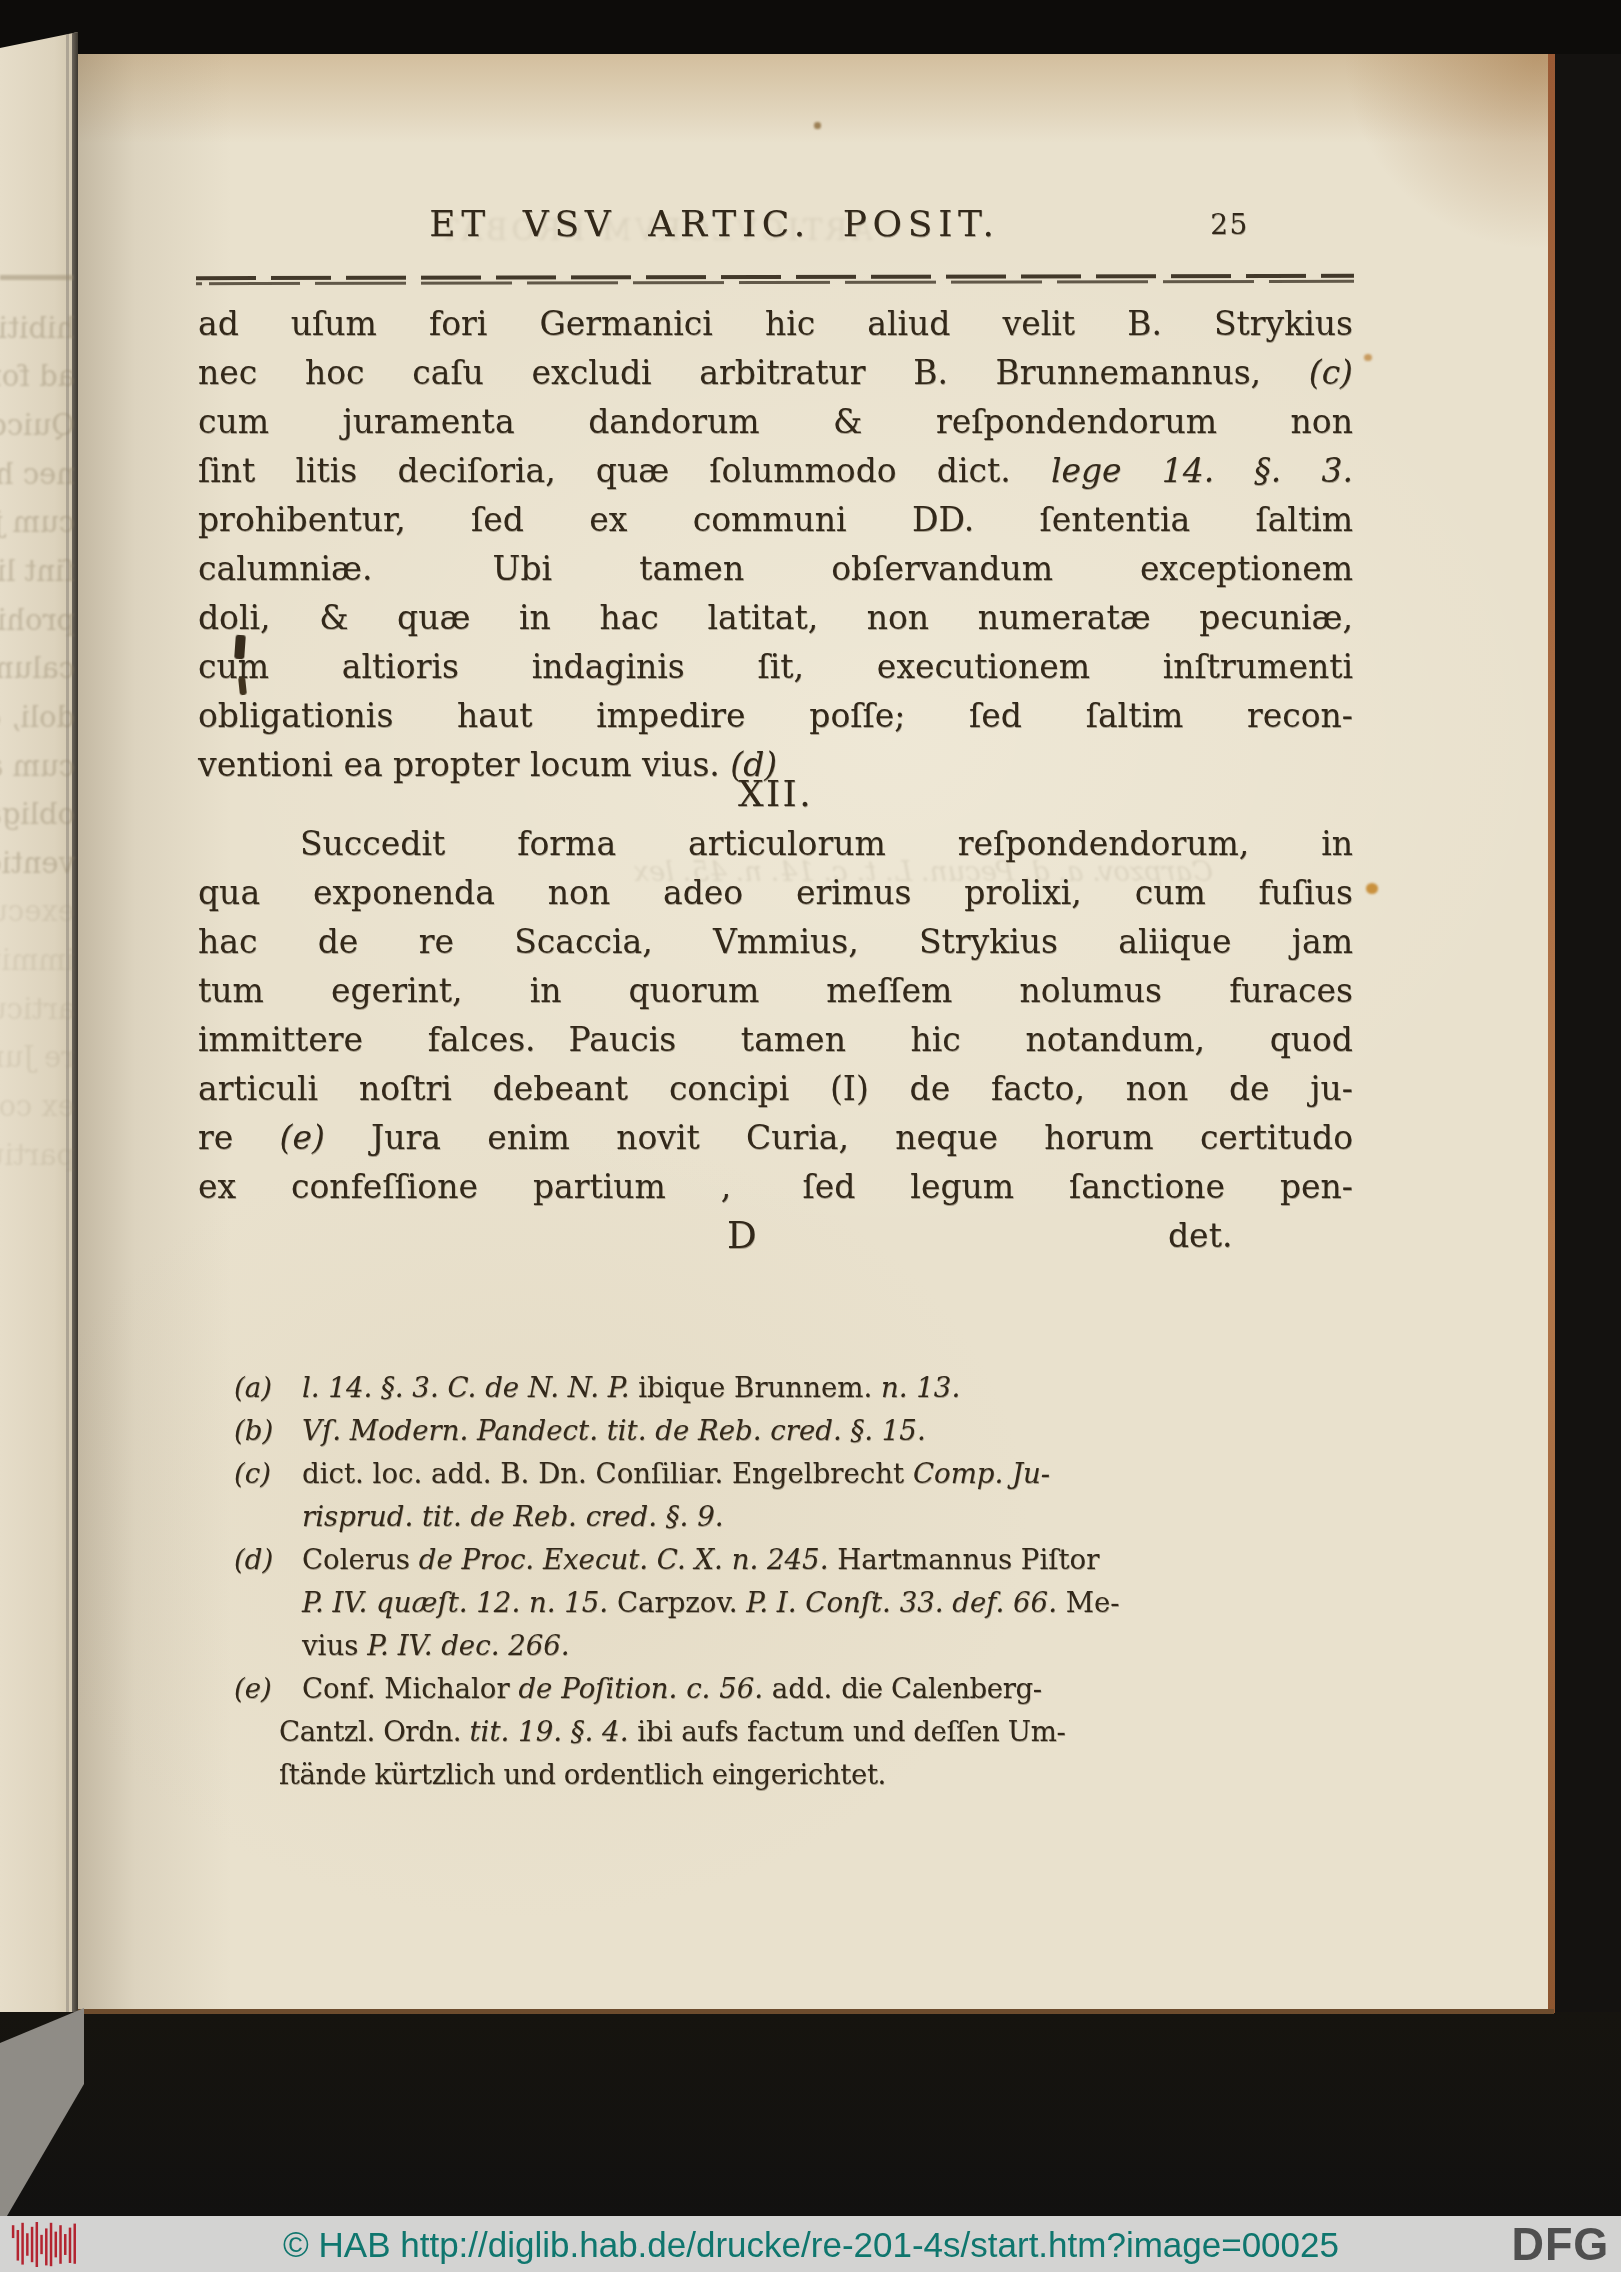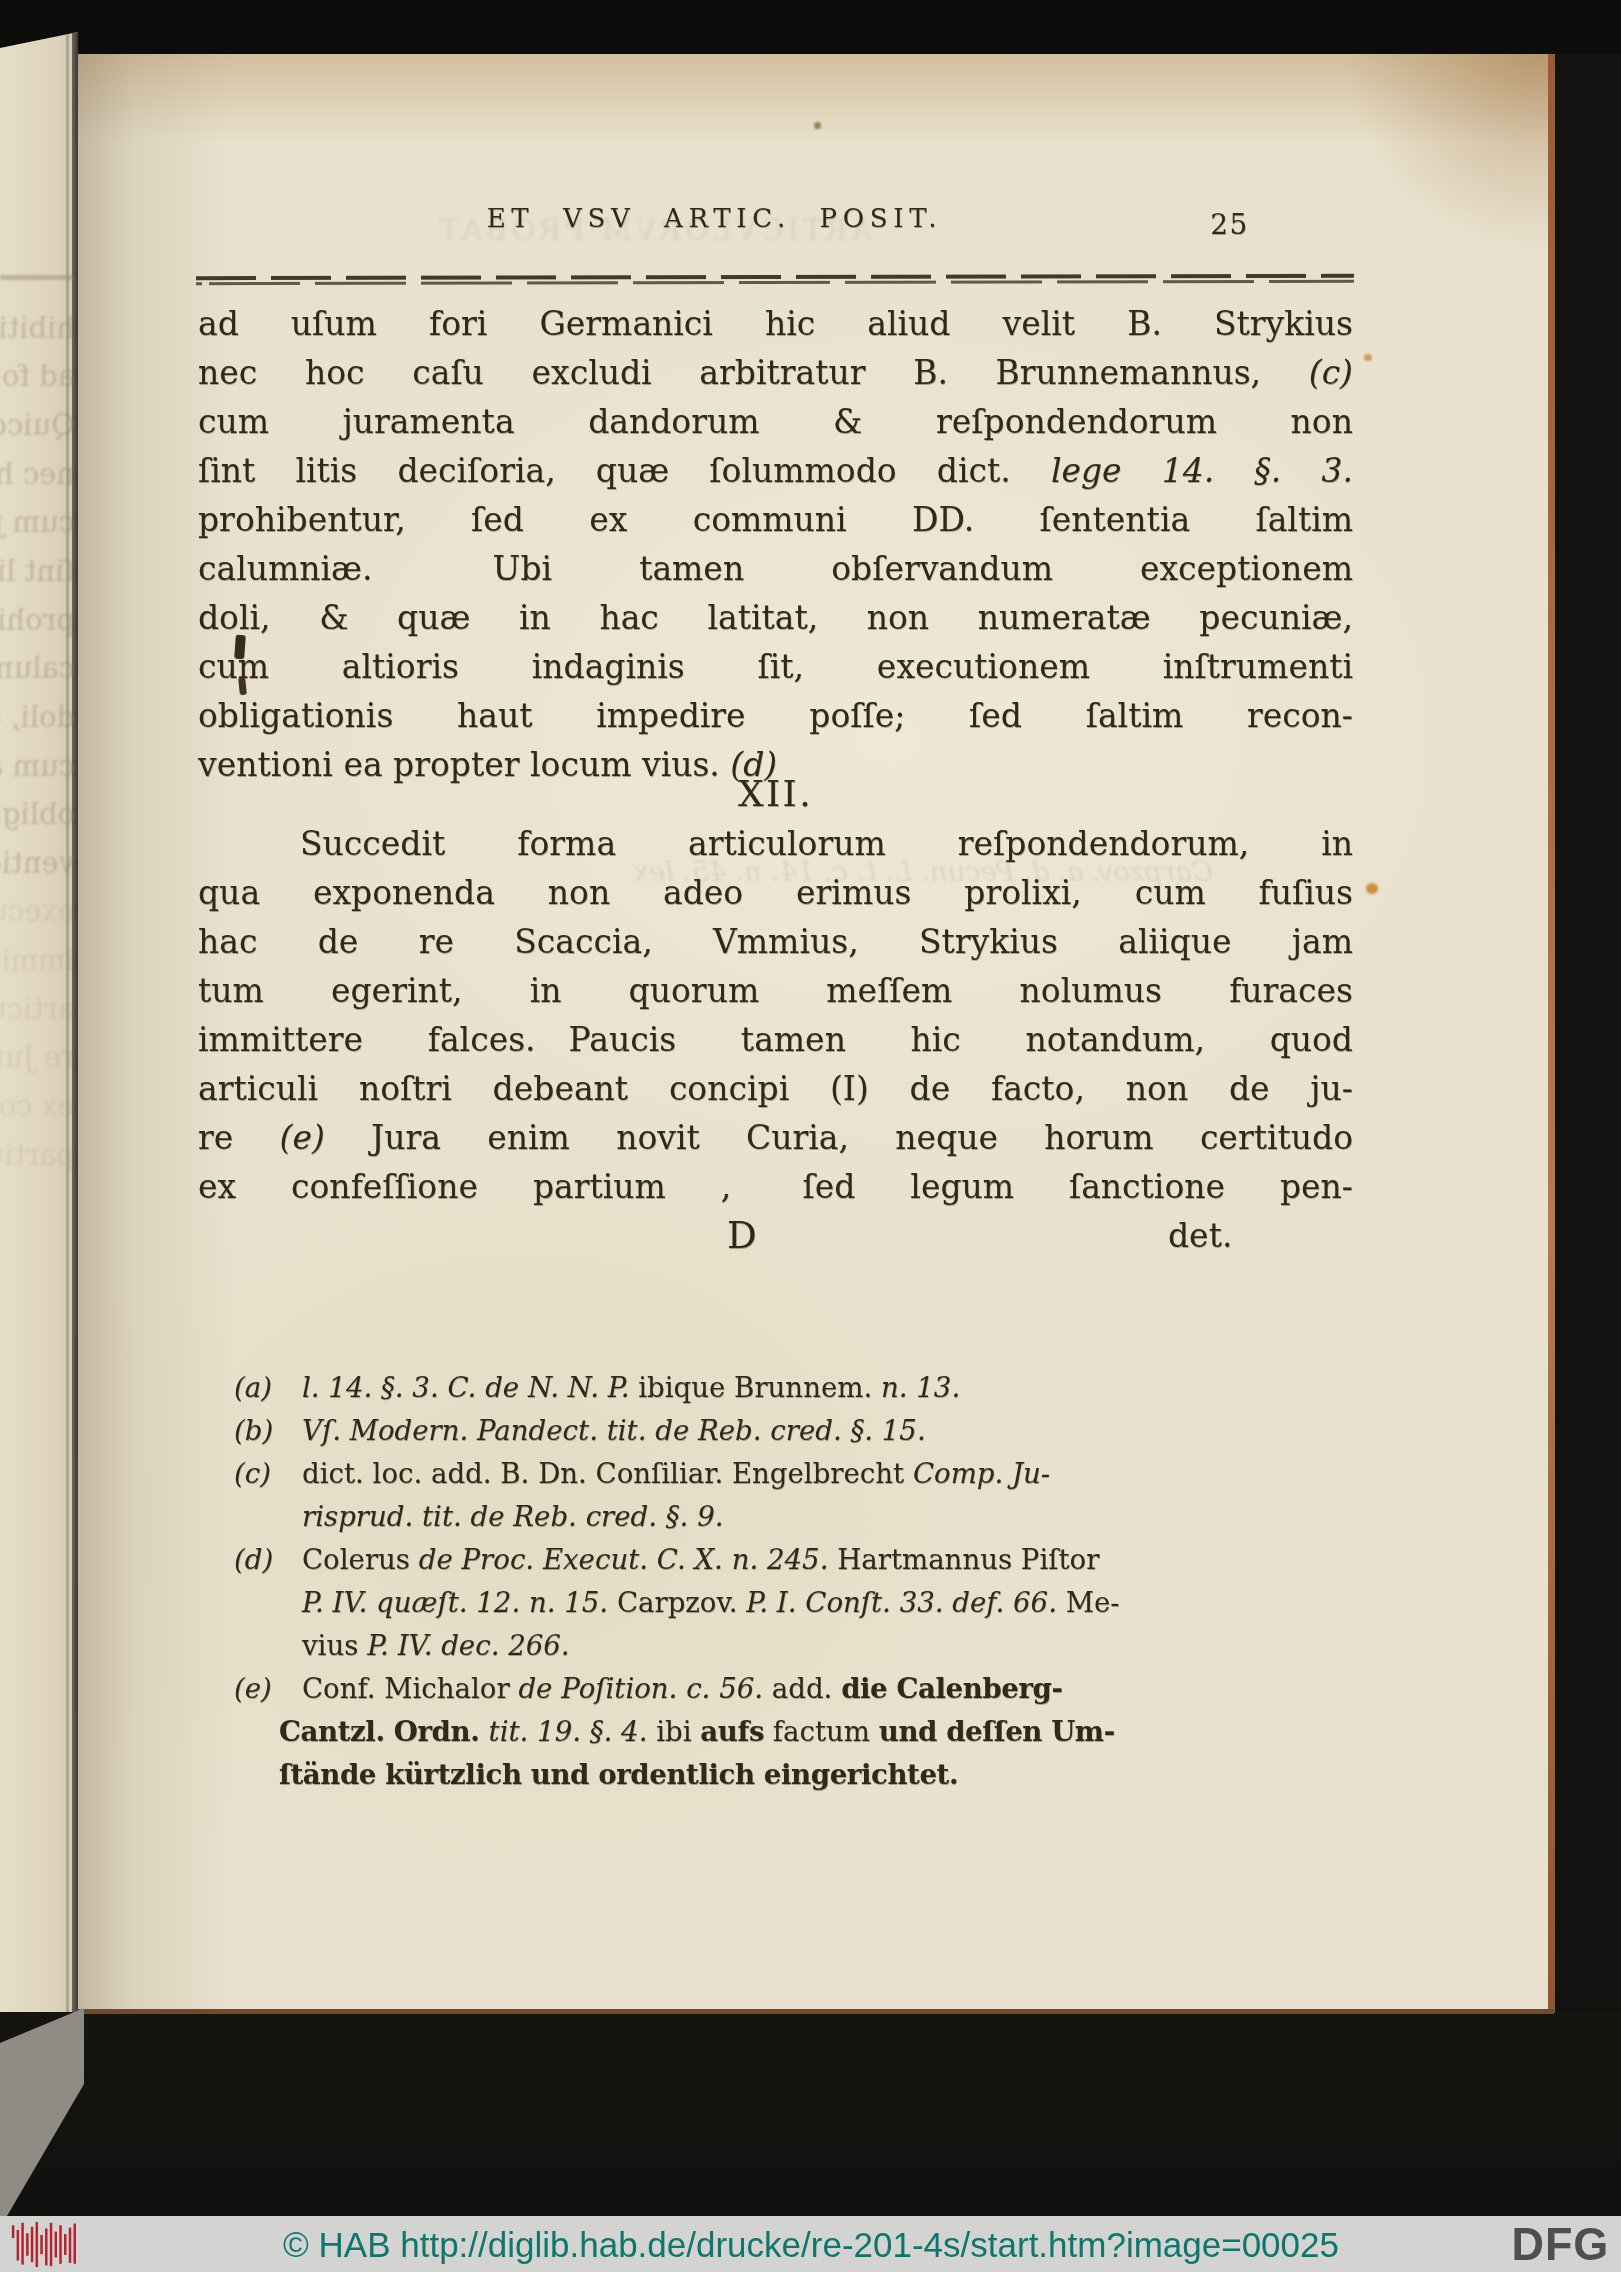--- a/index.html
+++ b/index.html
@@ -37,21 +37,21 @@
                 background:radial-gradient(circle at 99% 0,rgba(148,96,42,.42),rgba(148,96,42,0) 195px);}
   .gutter-shade{position:absolute;left:0;top:0;width:154px;height:100%;pointer-events:none;
                 background:linear-gradient(90deg,rgba(108,90,64,.30),rgba(108,90,64,.10) 57px,rgba(108,90,64,0) 154px);}
   .edge-right{position:absolute;right:-0.8px;top:0;width:6.5px;height:100%;
               background:linear-gradient(180deg,#9a5a35,#b5794c 60%,#8d5630);}
   .edge-bottom{position:absolute;left:0;bottom:-0.8px;width:100%;height:4.9px;background:#6d4c2d;}
   
   .ink{color:var(--ink,#32281a);text-shadow:0.5px 0.7px 0.6px rgba(45,34,16,.35);}
   .header-row{position:absolute;left:120px;top:149px;width:1155px;height:50px;}
   .running-title{display:block;text-align:center;transform:translateX(-61px);
-                 font-size:26px;letter-spacing:5.7px;word-spacing:14.6px;}
+                 font-size:36px;letter-spacing:5.7px;word-spacing:14.6px;}
   .page-number{position:absolute;right:104px;top:4.9px;font-size:28px;letter-spacing:1.6px;}
   .header-ghost{position:absolute;left:211px;top:159px;width:730px;text-align:center;
                 font-size:29px;letter-spacing:4px;color:#7e7258;opacity:.12;
                 transform:scaleX(-1);filter:blur(1.6px);}
   .rule{position:absolute;left:118px;top:221px;width:1158px;height:10.5px;transform:rotate(-.12deg);
         background-image:
           repeating-linear-gradient(90deg,rgba(52,42,28,.92) 0 60px,rgba(52,42,28,0) 60px 75px),
           repeating-linear-gradient(90deg,rgba(52,42,28,.75) 0 91px,rgba(52,42,28,0) 91px 106px);
         background-size:100% 4px,100% 3.2px;background-position:0 0,13px 5.7px;background-repeat:repeat-x;}
   .body-block{position:absolute;left:120px;top:245px;width:1155px;}
@@ -66,21 +66,21 @@
   .sig-catchword{position:absolute;left:970px;top:0;font-size:33px;line-height:50px;}
   .mid-ghost{position:absolute;left:454px;top:801px;width:681px;font-size:27.6px;font-style:italic;
              color:#7e7258;opacity:.14;transform:scaleX(-1);filter:blur(1.3px);white-space:nowrap;}
   
   .fn-block{position:absolute;left:120px;top:1312px;width:1155px;}
   .fn-line{height:43px;line-height:43px;font-size:27.6px;padding-left:104px;}
   .fn-line.first{padding-left:36px;}
   .fn-line.cont-out{padding-left:81px;}
   .fn-marker{display:inline-block;width:68px;font-style:italic;}
   .it{font-style:italic;}
-  .frak{font-weight:700;letter-spacing:-0.4px;}
+  .frak{font-weight:400;letter-spacing:-0.4px;}
   
   .gutter-mark1{position:absolute;left:157px;top:581px;width:9.7px;height:24px;
                 background:#372c1c;border-radius:2.4px;transform:rotate(4deg);filter:blur(0.3px);}
   .gutter-mark2{position:absolute;left:161px;top:623px;width:7.3px;height:18px;
                 background:#40331f;border-radius:2.4px;transform:rotate(-6deg);filter:blur(0.4px);}
   .fox1{position:absolute;left:1288px;top:829px;width:12px;height:10.5px;border-radius:50%;
         background:#c9913e;filter:blur(0.8px);}
   .fox2{position:absolute;left:736px;top:68px;width:7.3px;height:6.5px;border-radius:50%;
         background:#8a6a3a;filter:blur(0.8px);opacity:.8;}
   .fox3{position:absolute;left:1286px;top:300px;width:8px;height:7.3px;border-radius:50%;

